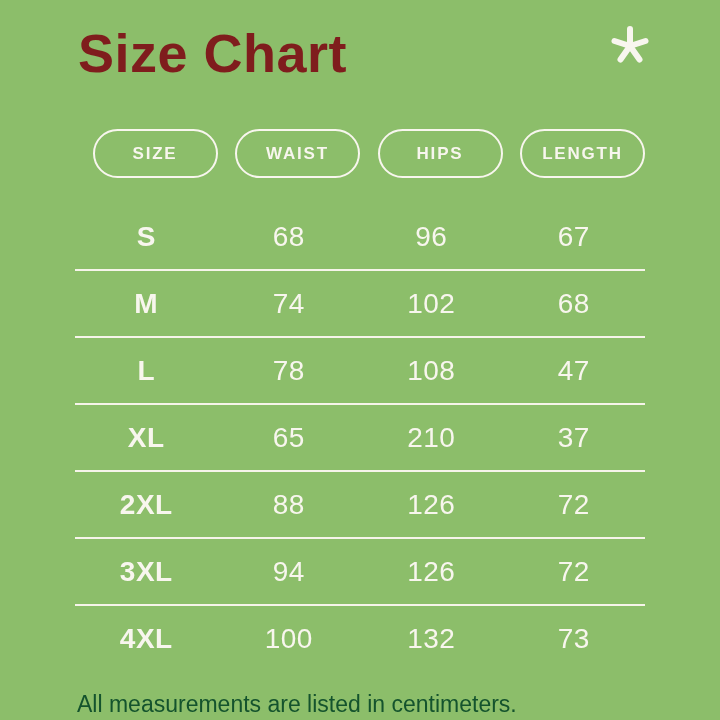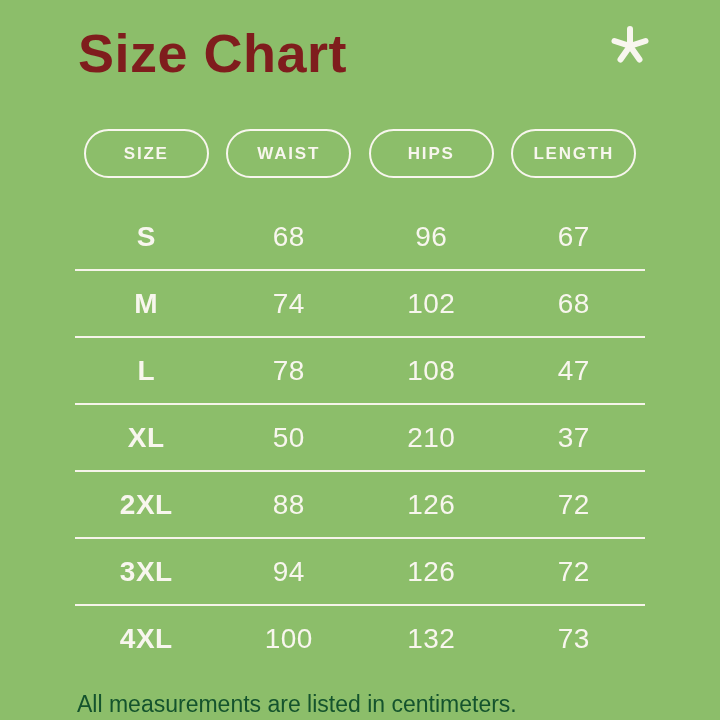--- a/index.html
+++ b/index.html
@@ -29,21 +29,21 @@
   }
   .asterisk svg { display: block; width: 40px; height: 40px; }
 
   .pill-row {
     position: absolute;
     left: 75px; top: 129px;
     width: 570px; height: 49px;
     display: grid;
     grid-template-columns: repeat(4, 1fr);
   }
-  .pill-cell { display: flex; align-items: center; justify-content: center; }
+  .pill-cell { display: flex; align-items: center; justify-content: flex-end; }
   .pill {
     width: 121px; height: 45px;
     border: 2px solid #F8F6EE;
     border-radius: 25px;
     display: flex; align-items: center; justify-content: center;
     font-size: 17px;
     font-weight: bold;
     letter-spacing: 1.8px;
   }
 
@@ -119,21 +119,21 @@
       <div class="tcell">68</div>
     </div>
     <div class="trow divided">
       <div class="tcell size-label">L</div>
       <div class="tcell">78</div>
       <div class="tcell">108</div>
       <div class="tcell">47</div>
     </div>
     <div class="trow divided">
       <div class="tcell size-label">XL</div>
-      <div class="tcell">50</div>
+      <div class="tcell">65</div>
       <div class="tcell">210</div>
       <div class="tcell">37</div>
     </div>
     <div class="trow divided">
       <div class="tcell size-label">2XL</div>
       <div class="tcell">88</div>
       <div class="tcell">126</div>
       <div class="tcell">72</div>
     </div>
     <div class="trow divided">

